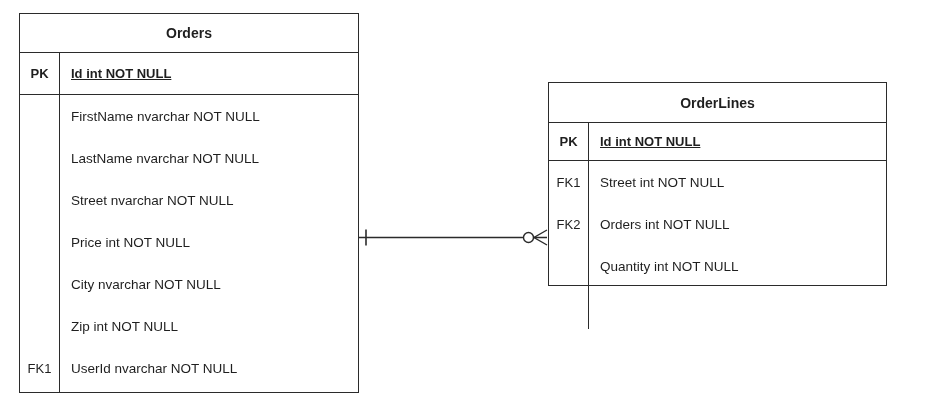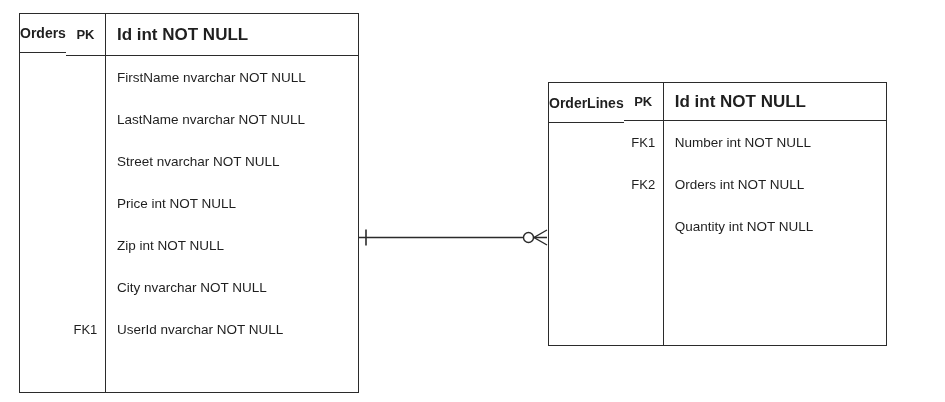--- a/index.html
+++ b/index.html
@@ -15,21 +15,21 @@
     background: #ffffff;
     overflow: hidden;
   }
 
   
   .entity {
     position: absolute;
     background: #ffffff;
     border: 1.5px solid #2b2b2b;
     display: flex;
-    flex-direction: row;
+    flex-direction: column;
   }
   .entity-title {
     display: flex;
     align-items: center;
     justify-content: center;
     font-weight: bold;
     font-size: 14px;
     border-bottom: 1.5px solid #2b2b2b;
     flex: 0 0 auto;
   }
@@ -44,39 +44,40 @@
     align-items: center;
     justify-content: center;
     font-size: 13px;
   }
   .pk-key { font-weight: bold; border-bottom: 1.5px solid #2b2b2b; text-align: right; }
   .pk-field {
     border-bottom: 1.5px solid #2b2b2b;
     display: flex;
     align-items: center;
     padding-left: 11px;
-    font-size: 17px;
+    font-size: 13px;
     font-weight: bold;
+    text-decoration: underline;
   }
   .body-keys { display: flex; flex-direction: column; }
   .body-fields { display: flex; flex-direction: column; }
   .body-row {
     height: 42px;
     flex: 0 0 auto;
     display: flex;
     align-items: center;
     font-size: 13.5px;
   }
   .body-keys .body-row { justify-content: center; font-size: 13px; }
   .body-fields .body-row { padding-left: 11px; }
 
   
   #entity-orders { left: 19px; top: 13px; width: 340px; height: 380px; }
   #entity-orders .entity-title { height: 39px; }
-  #entity-orderlines { left: 548px; top: 82px; width: 339px; height: 264px; }
+  #entity-orderlines { left: 548px; top: 82px; width: 339px; height: 204px; }
   #entity-orderlines .entity-title { height: 40px; }
   .pk-key, .pk-field { flex: 0 0 auto; }
   
   #entity-orders .entity-grid { grid-template-rows: 42px 1fr; }
   #entity-orderlines .entity-grid { grid-template-rows: 38px 1fr; }
 
   
   .connector-svg {
     position: absolute;
     left: 0; top: 0;
@@ -103,40 +104,40 @@
         <div class="body-row"></div>
         <div class="body-row"></div>
         <div class="body-row"></div>
         <div class="body-row">FK1</div>
       </div>
       <div class="body-fields">
         <div class="body-row">FirstName nvarchar NOT NULL</div>
         <div class="body-row">LastName nvarchar NOT NULL</div>
         <div class="body-row">Street nvarchar NOT NULL</div>
         <div class="body-row">Price int NOT NULL</div>
+        <div class="body-row">City nvarchar NOT NULL</div>
         <div class="body-row">Zip int NOT NULL</div>
-        <div class="body-row">City nvarchar NOT NULL</div>
         <div class="body-row">UserId nvarchar NOT NULL</div>
       </div>
     </div>
   </section>
 
   <section class="entity" id="entity-orderlines">
     <div class="entity-title">OrderLines</div>
     <div class="entity-grid">
       <div class="cell-key pk-key">PK</div>
       <div class="pk-field">Id int NOT NULL</div>
       <div class="cell-key body-keys" style="flex-direction:column; justify-content:flex-start;">
         <div class="body-row">FK1</div>
         <div class="body-row">FK2</div>
         <div class="body-row"></div>
         <div class="body-row"></div>
       </div>
       <div class="body-fields">
-        <div class="body-row">Number int NOT NULL</div>
+        <div class="body-row">Street int NOT NULL</div>
         <div class="body-row">Orders int NOT NULL</div>
         <div class="body-row">Quantity int NOT NULL</div>
       </div>
     </div>
   </section>
 
   <svg class="connector-svg" viewBox="0 0 945 402" xmlns="http://www.w3.org/2000/svg">
 
     <line x1="359" y1="237.5" x2="547" y2="237.5" stroke="#2b2b2b" stroke-width="1.4"></line>
 

